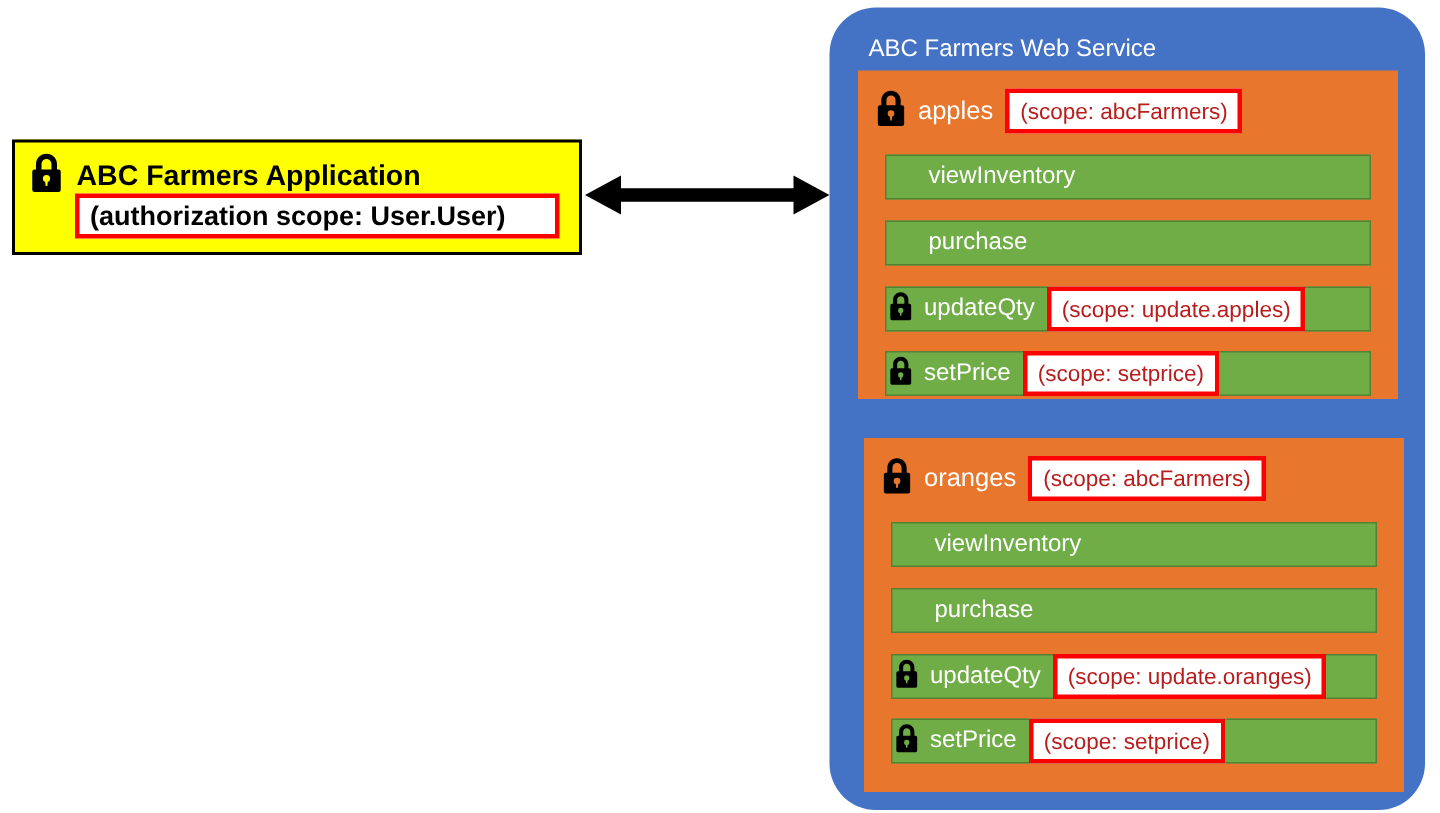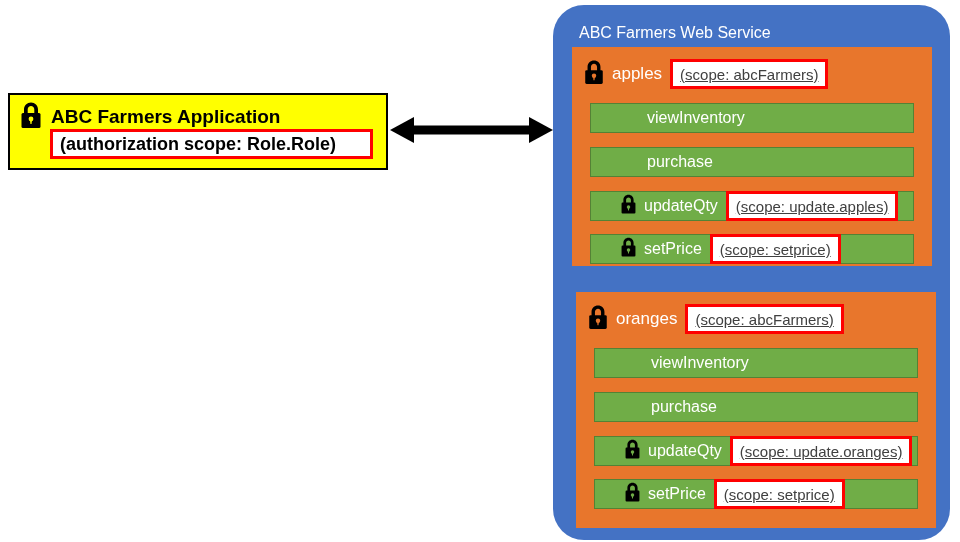--- a/index.html
+++ b/index.html
@@ -121,42 +121,41 @@
     white-space: nowrap;
   }
   .scope-box {
     background: #ffffff;
     border: 3px solid #ff0000;
     box-sizing: border-box;
     display: flex;
     align-items: center;
     padding: 0 7px;
     font-size: 15px;
-    color: #404040;
+    color: #b91c1c;
     white-space: nowrap;
     height: 30px;
-    text-decoration: underline;
   }
   .resource-header .scope-box {
     margin-left: 2px;
   }
 
   
   .method-row {
     position: absolute;
     left: 18px;
     width: 324px;
     height: 30px;
     background: #70ad47;
     border: 1px solid #548235;
     box-sizing: border-box;
     display: flex;
     align-items: center;
     gap: 6px;
-    padding-left: 28px;
+    padding-left: 0;
   }
   .method-row.r0 { top: 56px; }
   .method-row.r1 { top: 100px; }
   .method-row.r2 { top: 144px; }
   .method-row.r3 { top: 187px; }
   .method-name {
     font-size: 16px;
     color: #ffffff;
     white-space: nowrap;
   }
@@ -178,21 +177,21 @@
     <span class="lock-icon">
       <svg width="26" height="28" viewBox="0 0 26 28" aria-hidden="true">
         <path d="M6 13 V8.5 C6 4.4 9.1 1.5 13 1.5 C16.9 1.5 20 4.4 20 8.5 V13 H16.3 V8.5 C16.3 6.4 14.8 5 13 5 C11.2 5 9.7 6.4 9.7 8.5 V13 Z" fill="#000000"></path>
         <rect x="3.5" y="12" width="19" height="15" rx="1.5" fill="#000000"></rect>
         <circle cx="13" cy="18" r="2.4" fill="#ffff00"></circle>
         <path d="M11.9 18 h2.2 l-0.55 5 h-1.1 Z" fill="#ffff00"></path>
       </svg>
     </span>
     <span class="app-title">ABC Farmers Application</span>
   </div>
-  <div class="scope-chip">(authorization scope: Role.Role)</div>
+  <div class="scope-chip">(authorization scope: User.User)</div>
 </div>
 
 <div id="connector">
   <svg width="163" height="35" viewBox="0 0 163 35" aria-hidden="true">
     <rect x="22" y="12.5" width="119" height="9" fill="#000000"></rect>
     <path d="M0 17 L24 4 L24 30 Z" fill="#000000"></path>
     <path d="M163 17 L139 4 L139 30 Z" fill="#000000"></path>
   </svg>
 </div>
 

